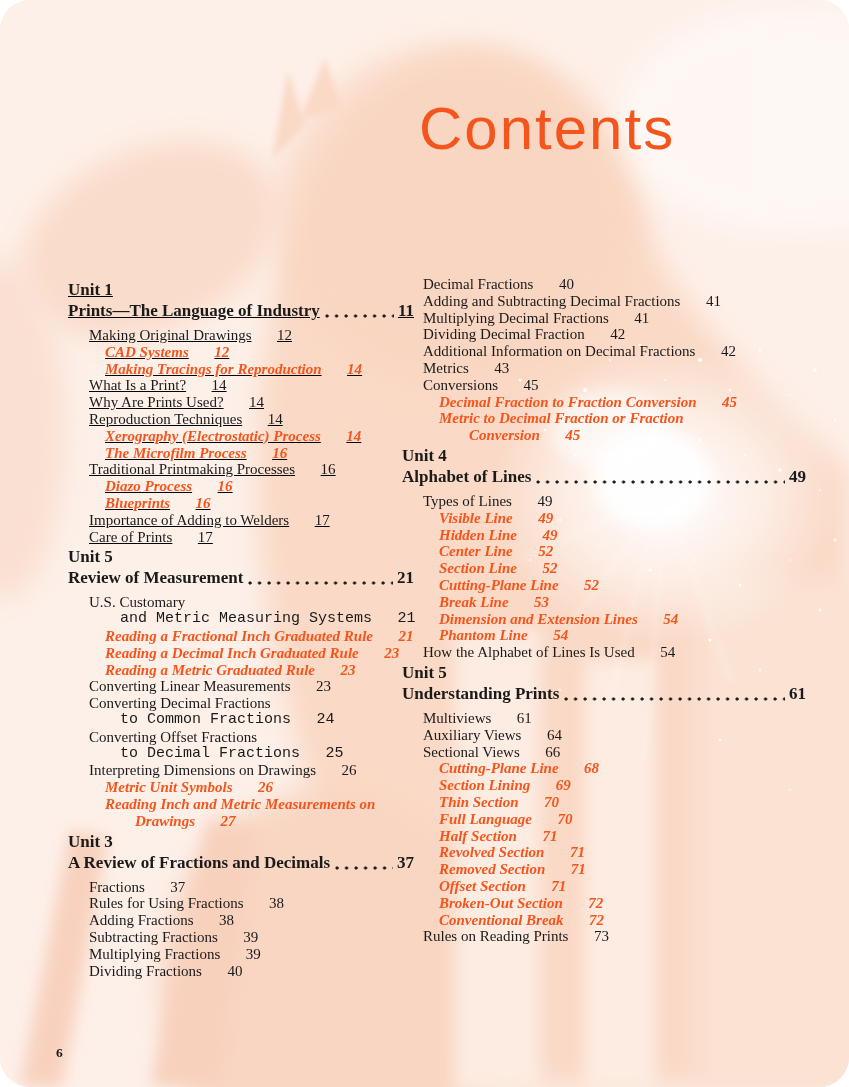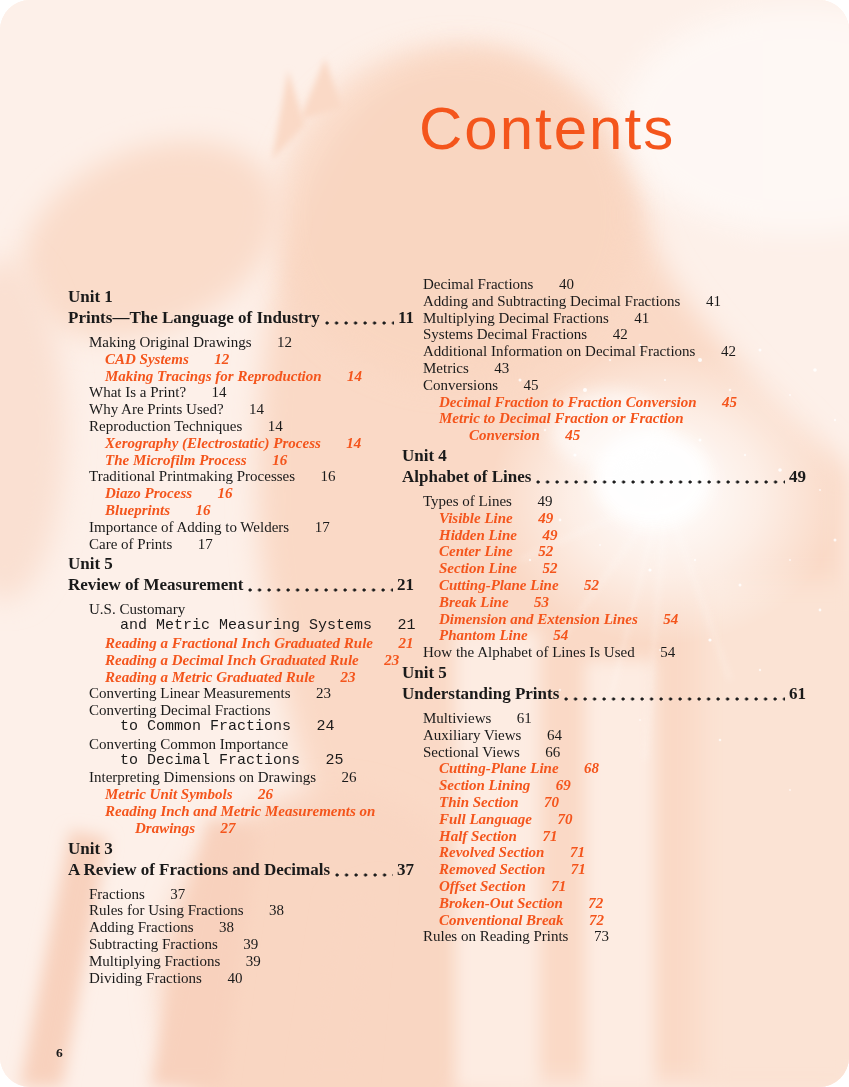--- a/index.html
+++ b/index.html
@@ -5,21 +5,21 @@
   html,body{margin:0;padding:0;}
   body{width:849px;height:1087px;font-family:"Liberation Serif", serif;}
   .page{position:relative;width:849px;height:1087px;overflow:hidden;background:#fdf0e9;border-radius:30px;}
   .bg{position:absolute;left:0;top:0;width:849px;height:1087px;}
   .title{position:absolute;left:419px;top:99px;margin:0;font-family:"Liberation Sans", sans-serif;
          font-weight:400;font-size:60px;line-height:1;letter-spacing:2px;color:var(--accent,#f4551c);}
   .col{position:absolute;top:278px;}
   .col-left{left:68px;width:346px;}
   .col-right{left:402px;width:404px;top:276px;}
   .unit-block{margin-top:1px;}
-  .col-left .unit-block:first-child{margin-top:8px;}
+  .col-left .unit-block:first-child{margin-top:1px;text-decoration:underline;}
   .unit-label,.unit-title-row{font-size:17px;font-weight:bold;line-height:21px;color:#1a1a1a;}
   .unit-title-row{display:flex;align-items:center;margin-bottom:6px;}
   .unit-title{white-space:nowrap;}
   .leader{flex:1 1 auto;align-self:flex-end;height:4px;margin:0 4px 3px 5px;min-width:16px;
           background-image:radial-gradient(circle at 2px 2px,#1b1b1b 1.35px,rgba(0,0,0,0) 1.8px);
           background-size:9.5px 4px;background-repeat:repeat-x;}
   .unit-page{white-space:nowrap;}
   .entry{font-size:15px;line-height:16.8px;white-space:nowrap;color:#1a1a1a;}
   .entry.main{padding-left:21px;}
   .entry.main-cont{padding-left:52px;font-family:Liberation Mono, monospace;}
@@ -161,21 +161,21 @@
           <span class="unit-page">21</span>
         </div>
         <div class="entry main"><span class="entry-text">U.S. Customary</span></div>
         <div class="entry main-cont"><span class="entry-text">and Metric Measuring Systems</span><span class="entry-page">21</span></div>
         <div class="entry sub"><span class="entry-text">Reading a Fractional Inch Graduated Rule</span><span class="entry-page">21</span></div>
         <div class="entry sub"><span class="entry-text">Reading a Decimal Inch Graduated Rule</span><span class="entry-page">23</span></div>
         <div class="entry sub"><span class="entry-text">Reading a Metric Graduated Rule</span><span class="entry-page">23</span></div>
         <div class="entry main"><span class="entry-text">Converting Linear Measurements</span><span class="entry-page">23</span></div>
         <div class="entry main"><span class="entry-text">Converting Decimal Fractions</span></div>
         <div class="entry main-cont"><span class="entry-text">to Common Fractions</span><span class="entry-page">24</span></div>
-        <div class="entry main"><span class="entry-text">Converting Common Importance</span></div>
+        <div class="entry main"><span class="entry-text">Converting Offset Fractions</span></div>
         <div class="entry main-cont"><span class="entry-text">to Decimal Fractions</span><span class="entry-page">25</span></div>
         <div class="entry main"><span class="entry-text">Interpreting Dimensions on Drawings</span><span class="entry-page">26</span></div>
         <div class="entry sub"><span class="entry-text">Metric Unit Symbols</span><span class="entry-page">26</span></div>
         <div class="entry sub"><span class="entry-text">Reading Inch and Metric Measurements on</span></div>
         <div class="entry sub-cont"><span class="entry-text">Drawings</span><span class="entry-page">27</span></div>
       </div>
       <div class="unit-block">
         <div class="unit-label">Unit 3</div>
         <div class="unit-title-row">
           <span class="unit-title">A Review of Fractions and Decimals</span>
@@ -187,21 +187,21 @@
         <div class="entry main"><span class="entry-text">Adding Fractions</span><span class="entry-page">38</span></div>
         <div class="entry main"><span class="entry-text">Subtracting Fractions</span><span class="entry-page">39</span></div>
         <div class="entry main"><span class="entry-text">Multiplying Fractions</span><span class="entry-page">39</span></div>
         <div class="entry main"><span class="entry-text">Dividing Fractions</span><span class="entry-page">40</span></div>
       </div>
     </div>
   <div class="col col-right" id="col-right">
       <div class="entry main"><span class="entry-text">Decimal Fractions</span><span class="entry-page">40</span></div>
       <div class="entry main"><span class="entry-text">Adding and Subtracting Decimal Fractions</span><span class="entry-page">41</span></div>
       <div class="entry main"><span class="entry-text">Multiplying Decimal Fractions</span><span class="entry-page">41</span></div>
-      <div class="entry main"><span class="entry-text">Systems Decimal Fractions</span><span class="entry-page">42</span></div>
+      <div class="entry main"><span class="entry-text">Dividing Decimal Fraction</span><span class="entry-page">42</span></div>
       <div class="entry main"><span class="entry-text">Additional Information on Decimal Fractions</span><span class="entry-page">42</span></div>
       <div class="entry main"><span class="entry-text">Metrics</span><span class="entry-page">43</span></div>
       <div class="entry main"><span class="entry-text">Conversions</span><span class="entry-page">45</span></div>
       <div class="entry sub"><span class="entry-text">Decimal Fraction to Fraction Conversion</span><span class="entry-page">45</span></div>
       <div class="entry sub"><span class="entry-text">Metric to Decimal Fraction or Fraction</span></div>
       <div class="entry sub-cont"><span class="entry-text">Conversion</span><span class="entry-page">45</span></div>
       <div class="unit-block">
         <div class="unit-label">Unit 4</div>
         <div class="unit-title-row">
           <span class="unit-title">Alphabet of Lines</span>

